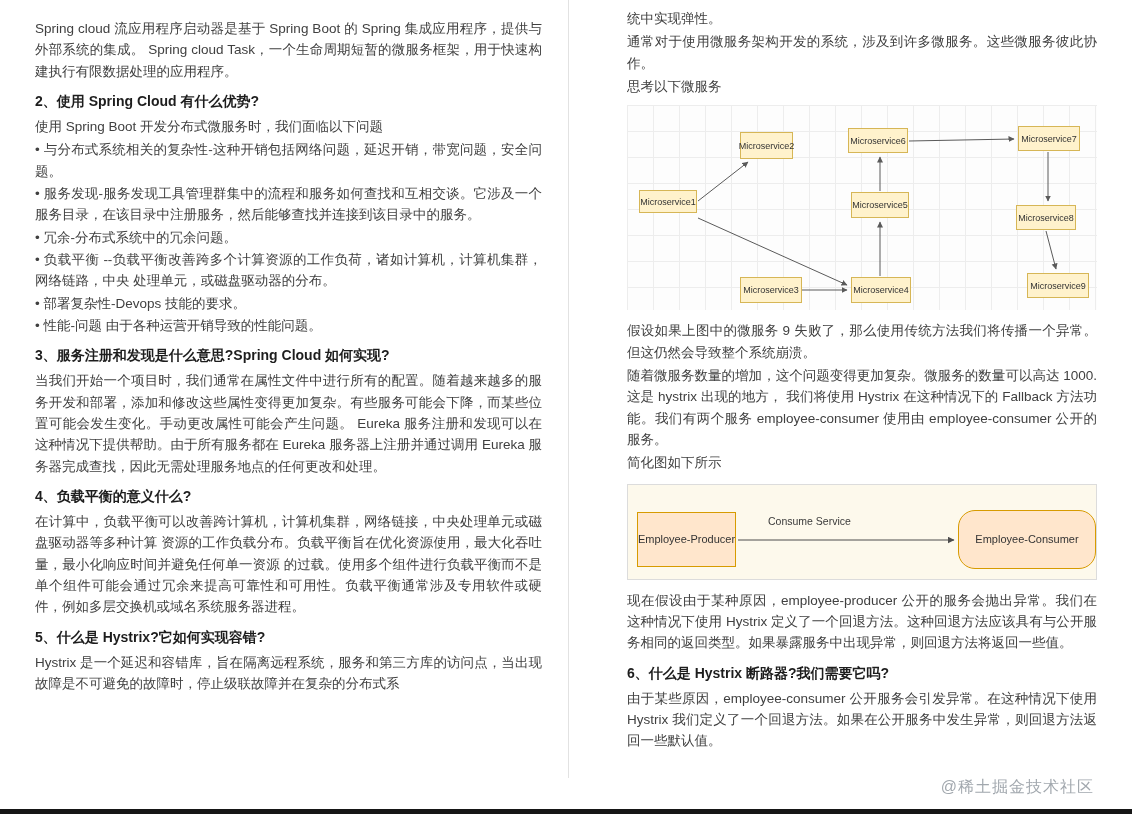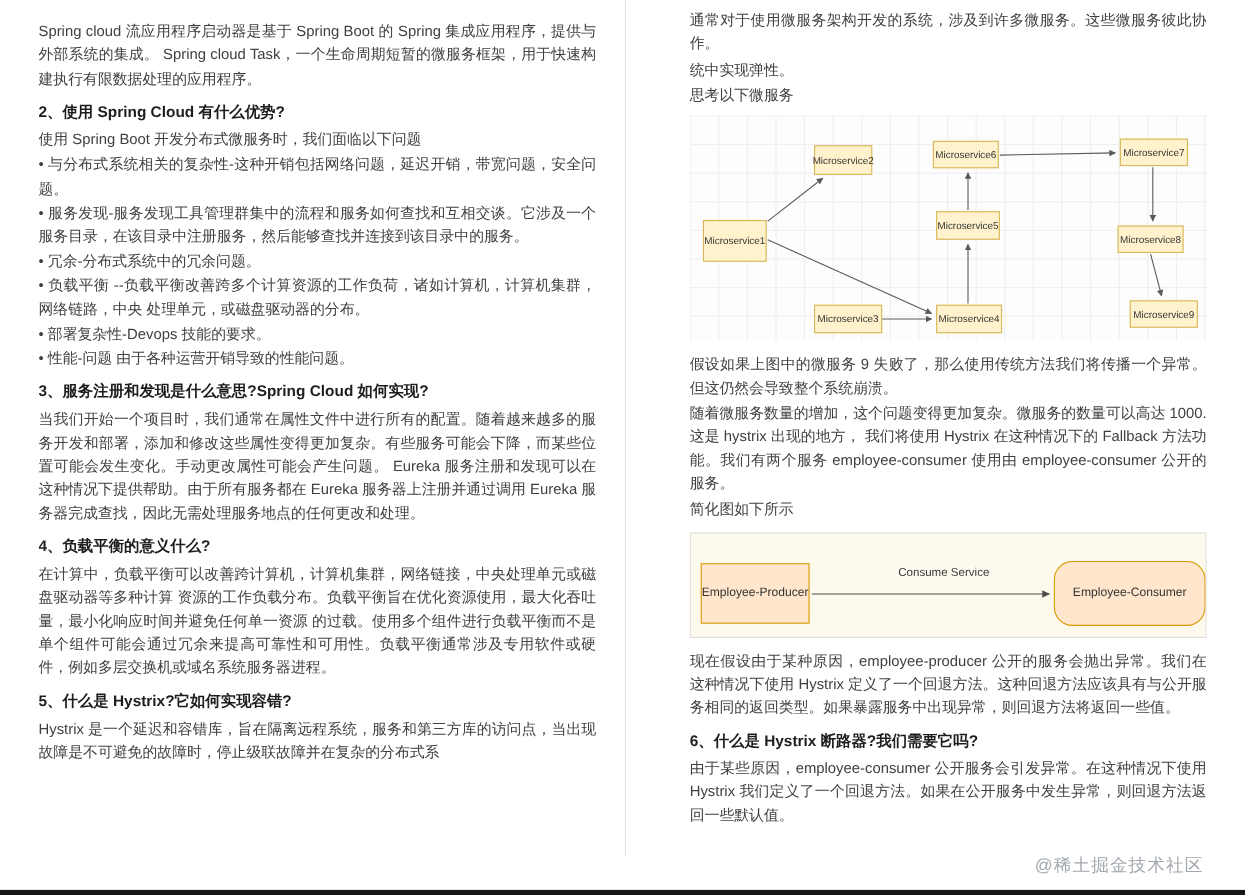--- a/index.html
+++ b/index.html
@@ -28,21 +28,21 @@
       linear-gradient(#ededed 1px, transparent 1px),
       linear-gradient(90deg, #ededed 1px, transparent 1px);
     background-size:26px 26px;
     overflow:hidden;
   }
   .node {
     position:absolute; background:#fff2cc; border:1px solid #d6b656;
     font-size:9px; color:#333; display:flex; align-items:center; justify-content:center;
     white-space:nowrap;
   }
-  .n1 { left:12px;  top:95px;  width:58px; height:38px; }
+  .n1 { left:12px;  top:85px;  width:58px; height:23px; }
   .n2 { left:113px; top:27px;  width:53px; height:27px; }
   .n3 { left:113px; top:172px; width:62px; height:26px; }
   .n4 { left:224px; top:172px; width:60px; height:26px; }
   .n5 { left:224px; top:87px;  width:58px; height:26px; }
   .n6 { left:221px; top:23px;  width:60px; height:25px; }
   .n7 { left:391px; top:21px;  width:62px; height:25px; }
   .n8 { left:389px; top:100px; width:60px; height:25px; }
   .n9 { left:400px; top:168px; width:62px; height:25px; }
   .arrows { position:absolute; left:0; top:0; width:470px; height:205px; }
 
@@ -53,21 +53,21 @@
   }
   .dbox {
     position:absolute; background:#ffe6cc; border:1px solid #d79b00;
     font-size:11px; color:#333; display:flex; align-items:center; justify-content:center;
     white-space:nowrap;
   }
   .producer { left:9px;   top:27px; width:99px;  height:55px; }
   .consumer { left:330px; top:25px; width:138px; height:59px;border-radius:17px; }
   .consume-label {
     position:absolute; left:140px; top:30px; width:180px;
-    text-align:center; font-size:10.5px; color:#3a3a3a;
+    text-align:left; font-size:10.5px; color:#3a3a3a;
   }
   .arrows2 { position:absolute; left:0; top:0; width:470px; height:96px; }
 
   .watermark {
     position:absolute; right:38px; bottom:16px;
     font-size:16px; color:#a2a8ae; letter-spacing:1px;
   }
   .bottom-bar {
     position:absolute; left:0; bottom:0; width:1132px; height:5px; background:#161616;
   }
@@ -91,22 +91,22 @@
     <div class="p">当我们开始一个项目时，我们通常在属性文件中进行所有的配置。随着越来越多的服务开发和部署，添加和修改这些属性变得更加复杂。有些服务可能会下降，而某些位置可能会发生变化。手动更改属性可能会产生问题。 Eureka 服务注册和发现可以在这种情况下提供帮助。由于所有服务都在 Eureka 服务器上注册并通过调用 Eureka 服务器完成查找，因此无需处理服务地点的任何更改和处理。</div>
     <div class="h">4、负载平衡的意义什么?</div>
     <div class="p">在计算中，负载平衡可以改善跨计算机，计算机集群，网络链接，中央处理单元或磁盘驱动器等多种计算 资源的工作负载分布。负载平衡旨在优化资源使用，最大化吞吐量，最小化响应时间并避免任何单一资源 的过载。使用多个组件进行负载平衡而不是单个组件可能会通过冗余来提高可靠性和可用性。负载平衡通常涉及专用软件或硬件，例如多层交换机或域名系统服务器进程。</div>
     <div class="h">5、什么是 Hystrix?它如何实现容错?</div>
     <div class="p">Hystrix 是一个延迟和容错库，旨在隔离远程系统，服务和第三方库的访问点，当出现故障是不可避免的故障时，停止级联故障并在复杂的分布式系</div>
   </div>
 
   <div class="divider"></div>
 
   <div class="col-right">
+    <div class="p">统中实现弹性。</div>
     <div class="p">通常对于使用微服务架构开发的系统，涉及到许多微服务。这些微服务彼此协作。</div>
-    <div class="p">统中实现弹性。</div>
     <div class="p">思考以下微服务</div>
 
     <div class="diagram1">
       <svg class="arrows" viewBox="0 0 470 205" xmlns="http://www.w3.org/2000/svg">
         <defs>
           <marker id="ah1" markerWidth="8" markerHeight="8" refX="5.5" refY="3" orient="auto">
             <path d="M0,0 L6,3 L0,6 z" fill="#5a5a5a"></path>
           </marker>
         </defs>
         <line x1="71" y1="96" x2="121" y2="57" stroke="#5a5a5a" stroke-width="1" marker-end="url(#ah1)"></line>

